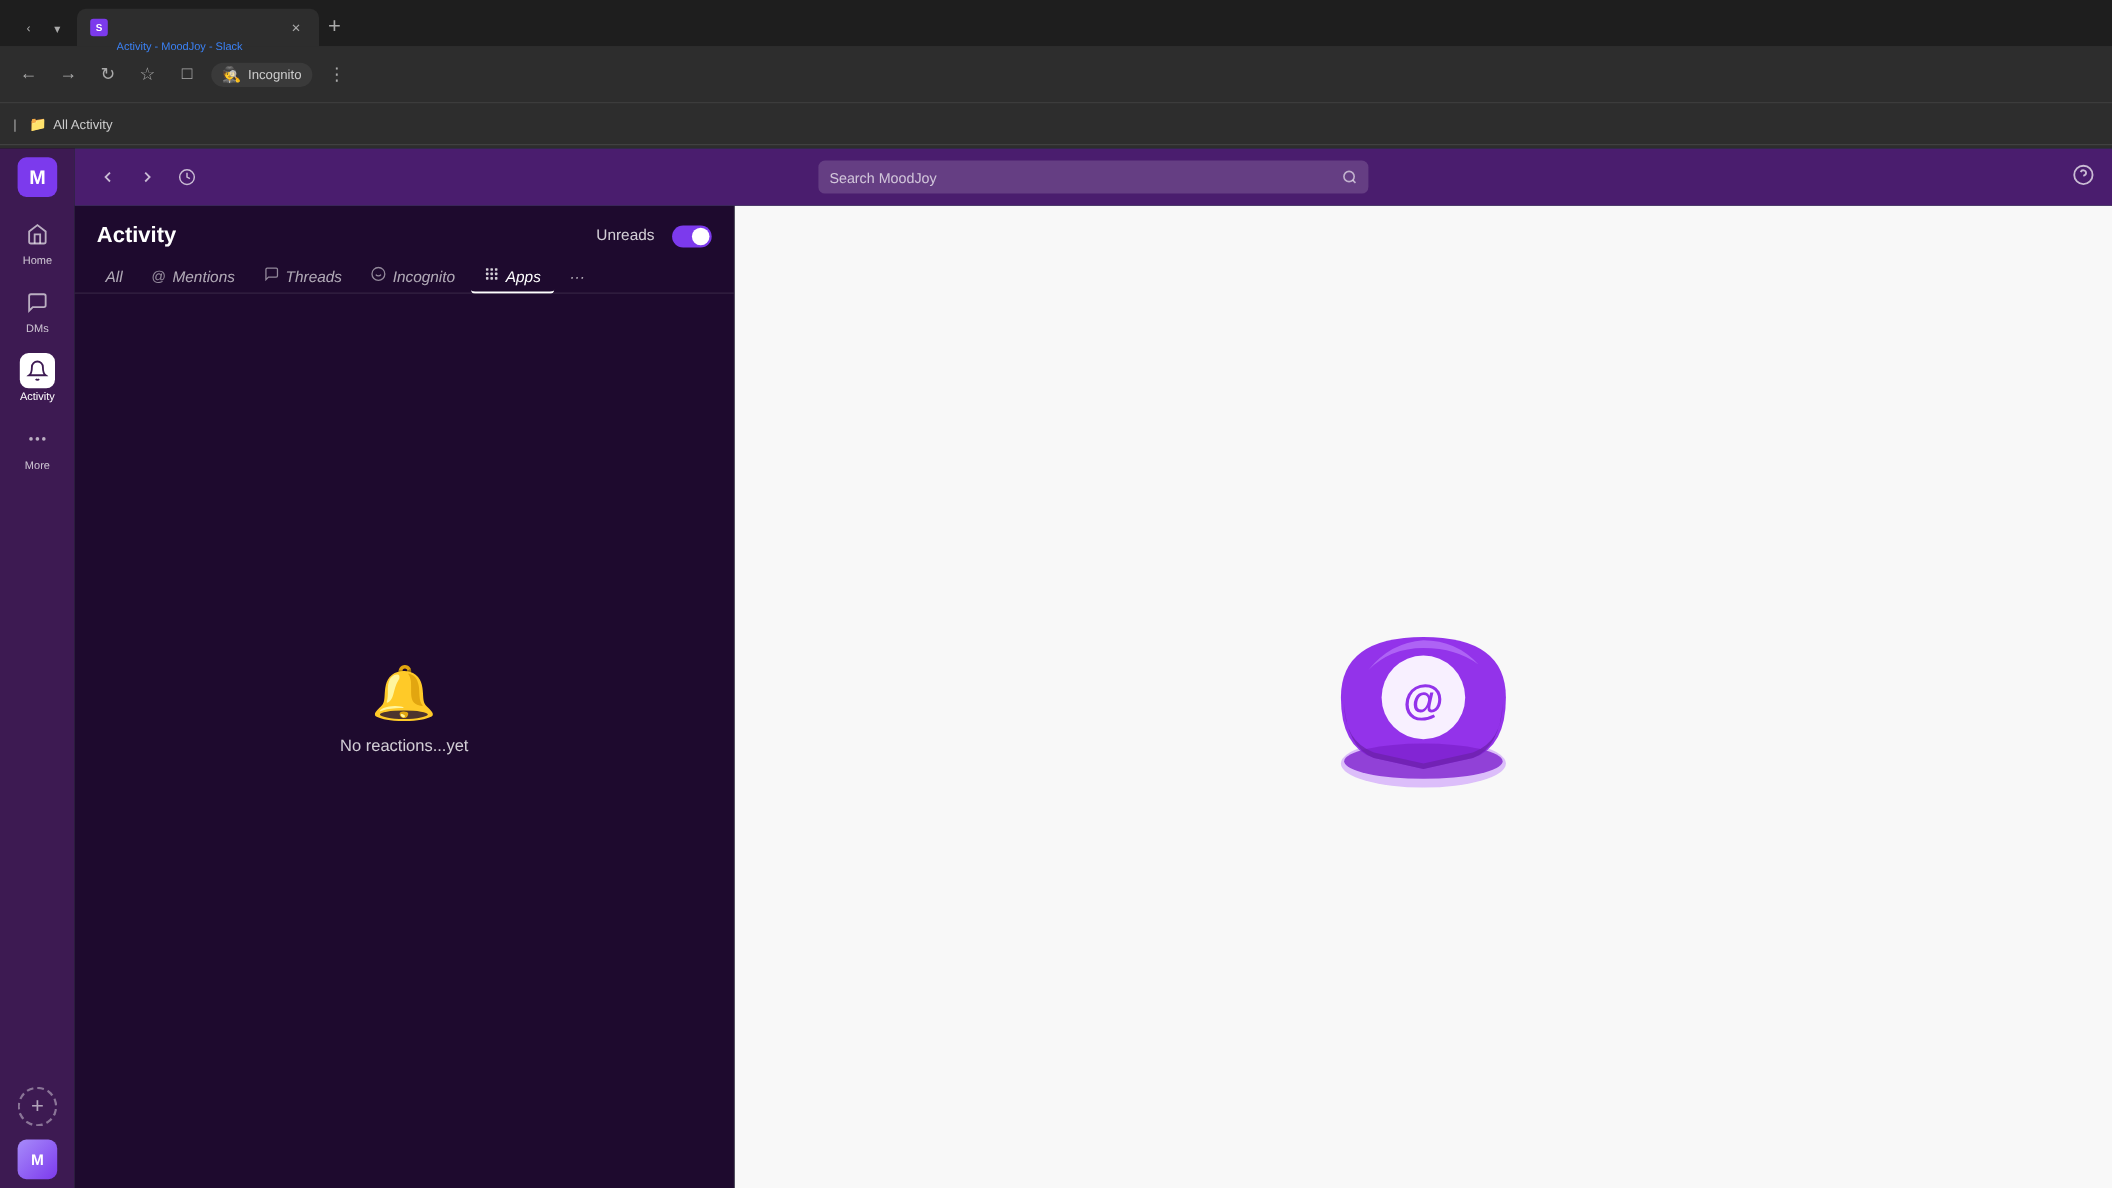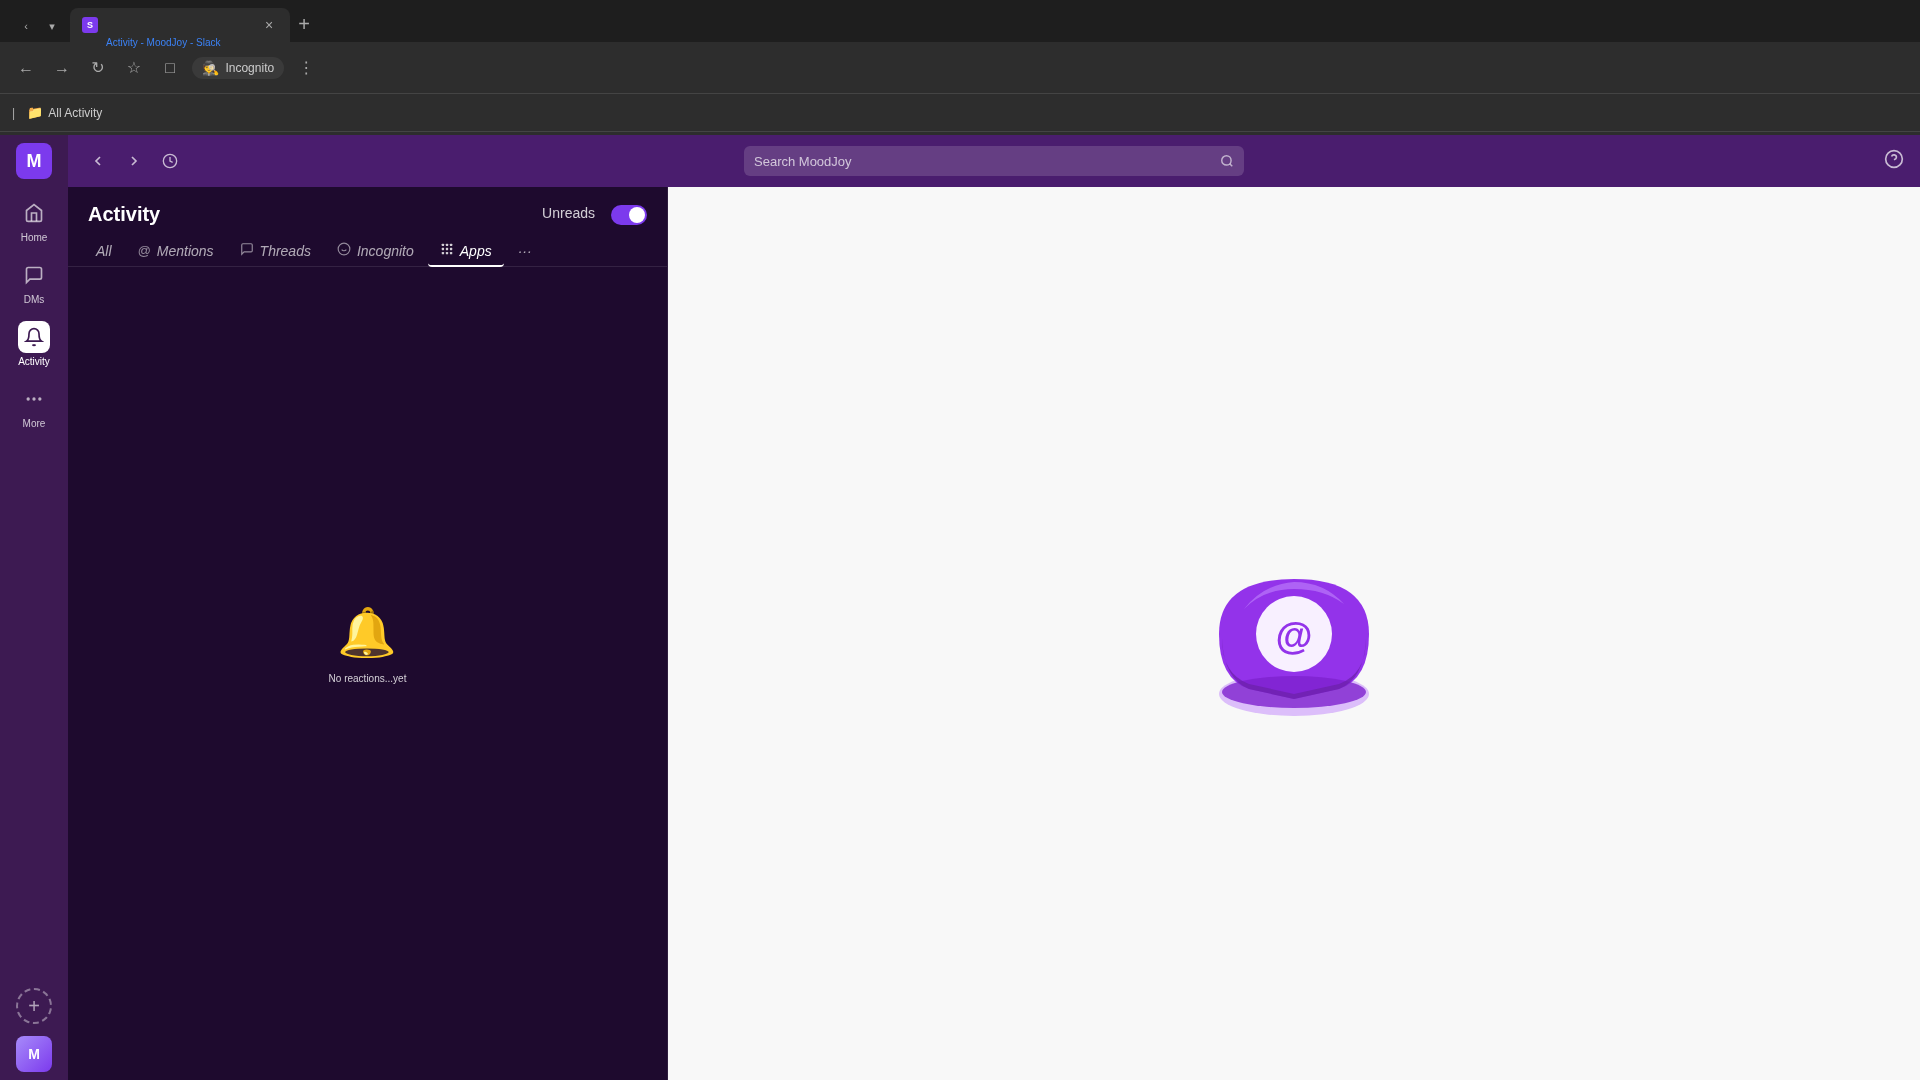--- a/index.html
+++ b/index.html
@@ -69,21 +69,21 @@
     .toggle-switch { width: 36px; height: 20px; background: #7c3aed; border-radius: 10px; position: relative; cursor: pointer; }
     .toggle-knob { width: 16px; height: 16px; background: white; border-radius: 50%; position: absolute; top: 2px; right: 2px; transition: right 0.2s; }
 
     .activity-tabs { display: flex; align-items: center; padding: 10px 16px 0; gap: 2px; border-bottom: 1px solid rgba(255,255,255,0.1); font-style: italic; }
     .activity-tab { padding: 6px 12px; color: rgba(255,255,255,0.65); font-size: 14px; cursor: pointer; border-radius: 4px; display: flex; align-items: center; gap: 6px; border-bottom: 2px solid transparent; margin-bottom: -1px; }
     .activity-tab.active { color: white; border-bottom: 2px solid white; background: transparent; }
     .tab-icon { font-size: 13px; opacity: 0.8; }
 
     .activity-empty { flex: 1; display: flex; flex-direction: column; align-items: center; justify-content: center; gap: 12px; padding-bottom: 60px; }
     .bell-emoji { font-size: 48px; }
-    .empty-text { color: rgba(255,255,255,0.8); font-size: 10px; font-weight: 500; }
+    .empty-text { color: rgba(255,255,255,0.8); font-size: 15px; font-weight: 500; }
 
     
     .activity-right { flex: 1; background: #f8f8f8; display: flex; align-items: center; justify-content: center; }
   </style>
 </head>
 <body>
 
 <div class="browser-chrome">
 
   <div class="tab-bar">

